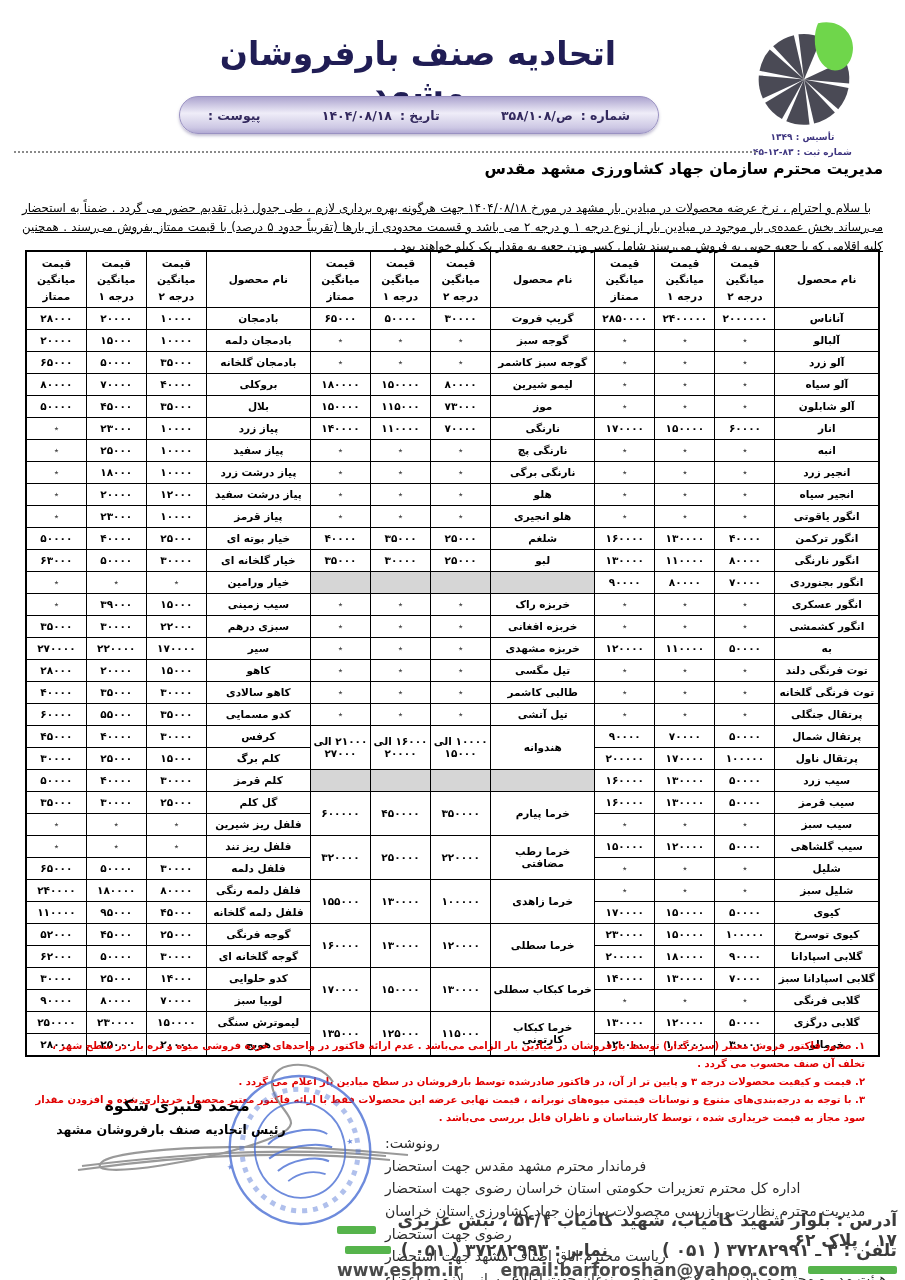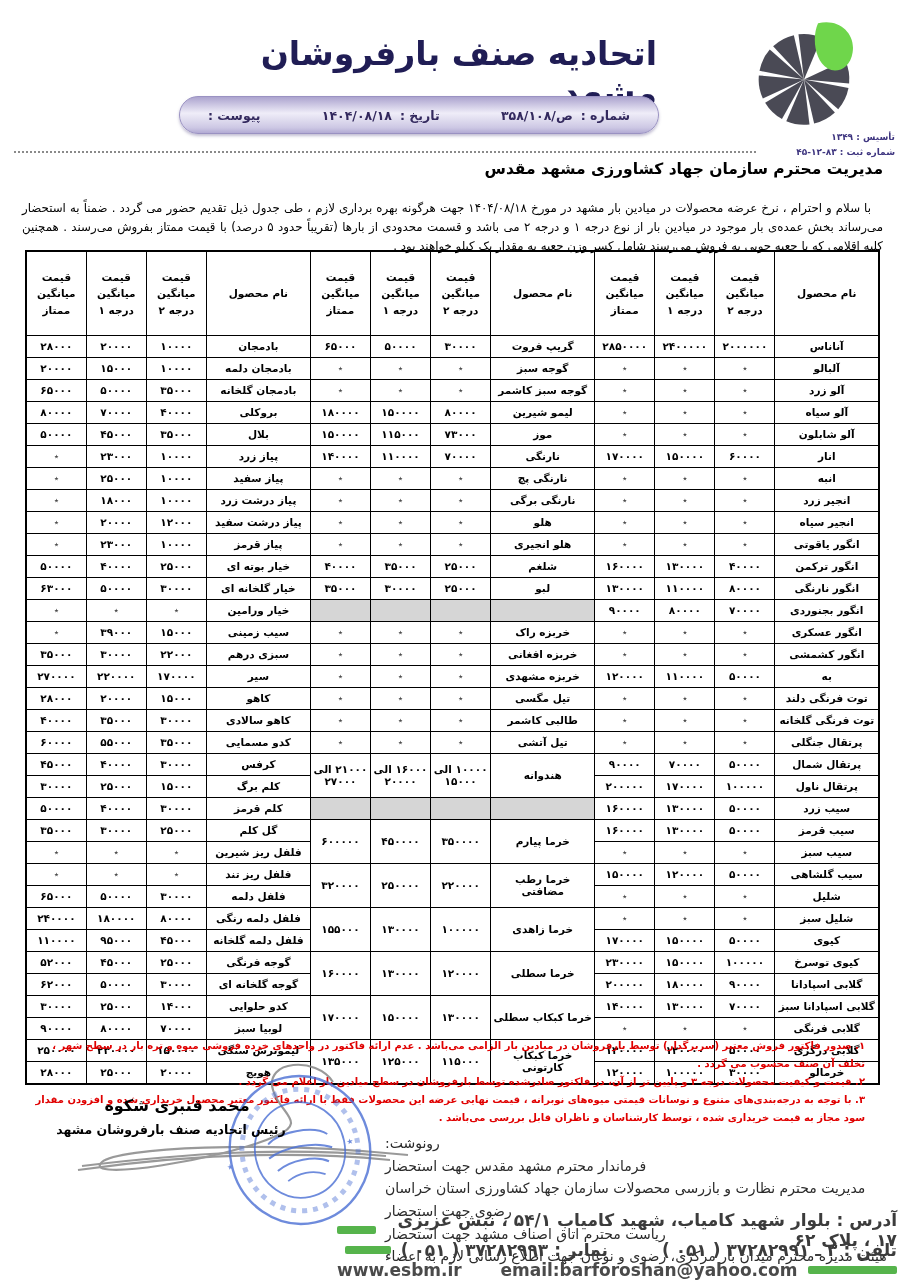--- a/index.html
+++ b/index.html
@@ -4,42 +4,42 @@
 <style>
   html,body{margin:0;padding:0;background:#e8e8e8;}
   .page{
     position:relative;width:905px;height:1280px;margin:0 auto;background:#ffffff;
     font-family:"DejaVu Sans",sans-serif;direction:rtl;overflow:hidden;color:#000;
   }
   .ltr{direction:ltr;unicode-bidi:embed;display:inline-block;}
 
   
   .logo{position:absolute;top:20px;right:42px;width:118px;height:108px;}
-  .org-meta{position:absolute;top:130px;right:10px;width:185px;
+  .org-meta{position:absolute;top:130px;right:10px;width:185px;text-align:center;
     font-size:9px;font-weight:bold;color:#3f3680;line-height:1.7;}
-  .org-title{position:absolute;top:34px;right:248px;width:478px;
+  .org-title{position:absolute;top:34px;right:248px;width:478px;text-align:center;
     font-size:33px;font-weight:bold;color:#201d55;letter-spacing:0px;}
   .ref-bar{position:absolute;top:96px;right:246px;width:480px;height:38px;border-radius:19px;
     background:linear-gradient(180deg,#aca4cf 0%,#efedf8 45%,#cdc8e4 85%,#b3abd4 100%);
     border:1px solid #9a92c2;box-shadow:0 2px 3px rgba(80,70,130,.35);
     display:flex;align-items:center;justify-content:space-between;padding:0 28px;box-sizing:border-box;
     font-size:12.5px;font-weight:bold;color:#33295e;}
   .ref-field{display:flex;align-items:center;gap:8px;}
   .header-divider{position:absolute;top:151px;left:14px;width:742px;border-top:2px dotted #8a8a8a;}
 
   
   .recipient{position:absolute;top:160px;right:22px;font-size:15.5px;font-weight:bold;}
   .letter-body{position:absolute;top:187px;right:22px;left:22px;font-size:11.8px;
-    font-weight:500;text-align:justify;line-height:1.6;text-indent:12px;}
+    font-weight:500;text-align:justify;line-height:1.6;text-indent:12px;text-decoration:underline;}
 
   
   .table-wrap{position:absolute;top:250px;right:25px;left:25px;}
   table.price{width:100%;border-collapse:collapse;border:2px solid #000;table-layout:fixed;}
   table.price th,table.price td{border:1px solid #000;text-align:center;vertical-align:middle;}
-  table.price th{font-size:10.5px;font-weight:bold;white-space:pre-line;padding:17px 0;line-height:1.55;}
+  table.price th{font-size:10.5px;font-weight:bold;white-space:pre-line;padding:3px 0;line-height:1.55;}
   table.price td{font-size:10.5px;font-weight:bold;height:21px;padding:0 2px;line-height:1.15;}
   table.price td.gray{background:#d6d6d6;}
   table.price td.na{color:#4d4d4d;font-size:9px;}
   col.c-name{width:12.2%;}
   col.c-num{width:7.05%;}
 
   
   .notes{position:absolute;top:1037px;right:40px;left:26px;text-align:right;
     color:#e00000;font-size:10px;font-weight:bold;line-height:1.8;}
 
@@ -642,20 +642,21 @@
       </g>
     </g>
   </svg>
 
   <div class="sig-name">محمد قنبری شکوه</div>
   <div class="sig-title">رئیس اتحادیه صنف بارفروشان مشهد</div>
 
   <div class="cc-block">
     <div>رونوشت:</div>
     <div>فرماندار محترم مشهد مقدس جهت استحضار</div>
+    <div>اداره کل محترم تعزیرات حکومتی استان خراسان رضوی جهت استحضار</div>
     <div>مدیریت محترم نظارت و بازرسی محصولات سازمان جهاد کشاورزی استان خراسان رضوی جهت استحضار</div>
     <div>ریاست محترم اتاق اصناف مشهد جهت استحضار</div>
     <div>هیئت مدیره محترم میدان بار مرکزی، رضوی و نوغان جهت اطلاع رسانی لازم به اعضاء</div>
   </div>
 
   <div class="contact-block">
     <div class="contact-line">
       <span>آدرس : بلوار شهید کامیاب، شهید کامیاب ۵۴/۱ ، نبش عزیزی ۱۷ ، پلاک ۶۲</span>
       <span class="green-bar bar-sm"></span>
     </div>

